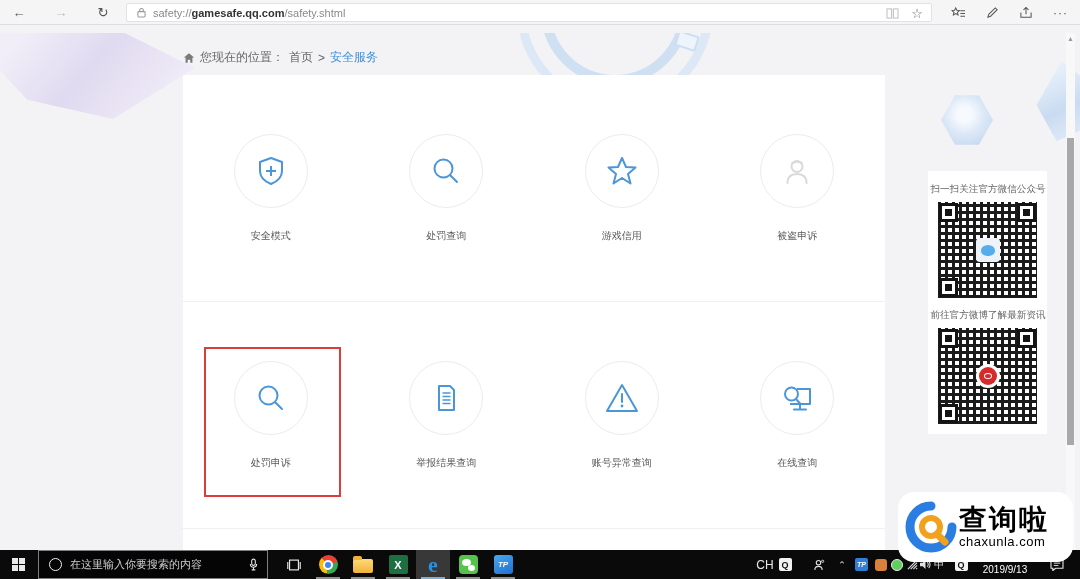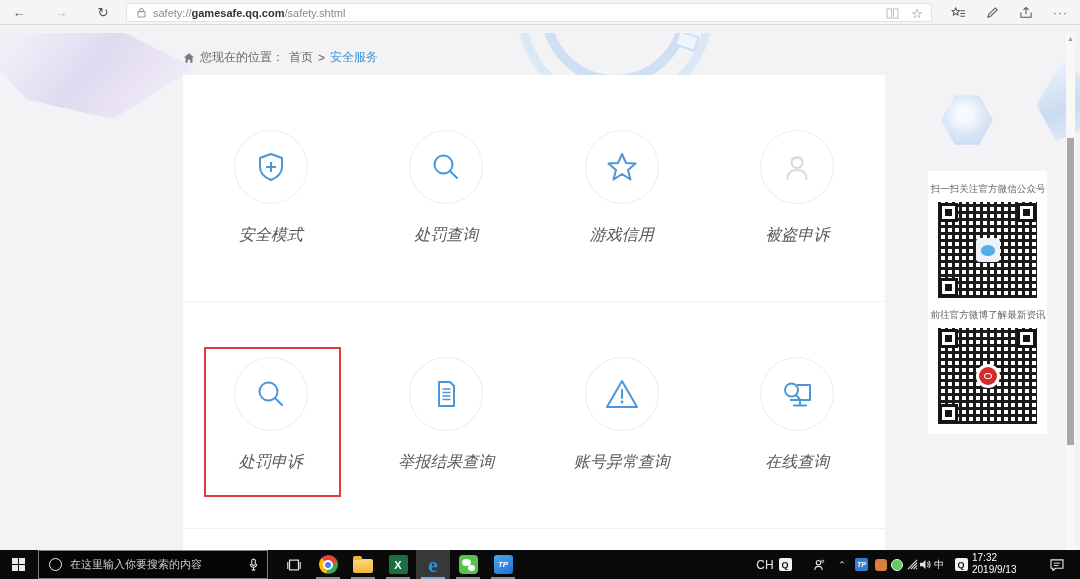--- a/index.html
+++ b/index.html
@@ -38,21 +38,21 @@
   .breadcrumb .link { color:#3d8fd6;text-align:center; }
 
   .card { position:absolute; left:183px; top:42px; width:702px; height:483px; background:#fff; z-index:2; }
   .svc-row { position:absolute; left:0; width:702px; height:226px; display:flex; }
   .svc-row.r1 { top:0; }
   .svc-row.r2 { top:227px; }
   .divider { position:absolute; left:0; width:702px; height:1px; background:#f0f0f0; }
   .d1 { top:226px; } .d2 { top:453px; }
   .svc-cell { width:175.5px; display:flex; flex-direction:column; align-items:center; justify-content:center; gap:21px; cursor:pointer; }
   .svc-circle { width:74px; height:74px; border:1px solid #ececec; border-radius:50%; background:#fff; display:flex; align-items:center; justify-content:center; }
-  .svc-label { font-size:16px; color:#595959;font-style:italic; }
+  .svc-label { font-size:10px; color:#595959; }
   .highlight-box { position:absolute; left:204px; top:314px; width:137px; height:150px; border:2px solid #dd3c3c; z-index:6; pointer-events:none; }
 
   
   .side-panel { position:absolute; left:928px; top:138px; width:119px; background:#fff; padding:9px 0 10px; z-index:2; }
   .qr-caption { font-size:10px; color:#666; text-align:center; margin:2px 0 6px; white-space:nowrap; transform:scale(.96); }
   .qr { width:99px; height:96px; margin:0 auto 10px; position:relative;
      background:repeating-linear-gradient(90deg,#1b1b1b 0 3px,transparent 3px 7px),
                 repeating-linear-gradient(0deg,#1b1b1b 0 3px,#fff 3px 7px); }
   .finder { position:absolute; width:19px; height:19px; border:3px solid #141414; background:#fff; }
   .finder::after { content:""; position:absolute; inset:3px; background:#141414; }
@@ -96,21 +96,21 @@
   .edge-ic { font-size:22px; line-height:22px; font-weight:bold; color:#2a8fdd; font-family:"Liberation Serif","DejaVu Serif",serif; }
   .wechat-ic { width:19px; height:19px; background:#58c24e; border-radius:4px; position:relative; }
   .wechat-ic::before { content:""; position:absolute; left:3px; top:4px; width:9px; height:7px; background:#fff; border-radius:50%; }
   .wechat-ic::after { content:""; position:absolute; right:2.5px; bottom:3.5px; width:7px; height:6px; background:#fff; border-radius:50%; }
   .tp-ic { width:19px; height:19px; background:linear-gradient(150deg,#49a8ef,#1f6fd0); border-radius:3px; color:#fff; font-size:8px; font-weight:bold; font-style:italic; display:flex; align-items:center; justify-content:center; }
   .tray-item { position:absolute; top:0; height:29px; display:flex; align-items:center; justify-content:center; color:#e8e8e8; }
   .q-badge { width:13px; height:13px; background:#f2f2f2; border-radius:2px; color:#111; font-size:9px; font-weight:bold; display:flex; align-items:center; justify-content:center; }
   .tp-mini { width:13px; height:13px; background:#2f7fd6; border-radius:2px; color:#fff; font-size:7px; font-weight:bold; font-style:italic; display:flex; align-items:center; justify-content:center; }
   .orange-dot { width:12px; height:12px; background:#d9813a; border-radius:3px; }
   .green-dot { width:12px; height:12px; background:#5fce5f; border-radius:50%; border:1.5px solid #eee; }
-  .clock { position:absolute; left:972px; top:2px; width:66px; text-align:left; color:#fff; font-size:10px; line-height:12px; }
+  .clock { position:absolute; left:972px; top:2px; width:66px; text-align:center; color:#fff; font-size:10px; line-height:12px; }
   svg { display:block; }
 </style>
 </head>
 <body>
 
 <div class="screen">
 
   <div class="toolbar">
     <div class="nav-btn" style="left:6px">←</div>
     <div class="nav-btn disabled" style="left:48px">→</div>
@@ -287,20 +287,31 @@
       </div>
     </div>
 
     <div class="scrollbar">
       <div class="scroll-arrow" style="top:1px">▲</div>
       <div class="scroll-thumb"></div>
       <div class="scroll-arrow" style="bottom:1px">▼</div>
     </div>
   </div>
 
+  <div class="watermark">
+    <svg width="52" height="52" viewBox="0 0 52 52">
+      <path d="M26 5 A21 21 0 1 0 47 26" fill="none" stroke="#2a7de1" stroke-width="9" stroke-linecap="round"></path>
+      <circle cx="26" cy="26" r="9" fill="none" stroke="#f2a11c" stroke-width="6"></circle>
+      <path d="M32 33 L40 41" stroke="#f2a11c" stroke-width="7" stroke-linecap="round"></path>
+    </svg>
+    <div class="wm-text">
+      <span class="wm-title">查询啦</span>
+      <span class="wm-domain">chaxunla.com</span>
+    </div>
+  </div>
 
   <div class="taskbar">
     <div class="start">
       <span class="win-logo">
           <span></span>
           <span></span>
           <span></span>
           <span></span>
         </span>
     </div>

